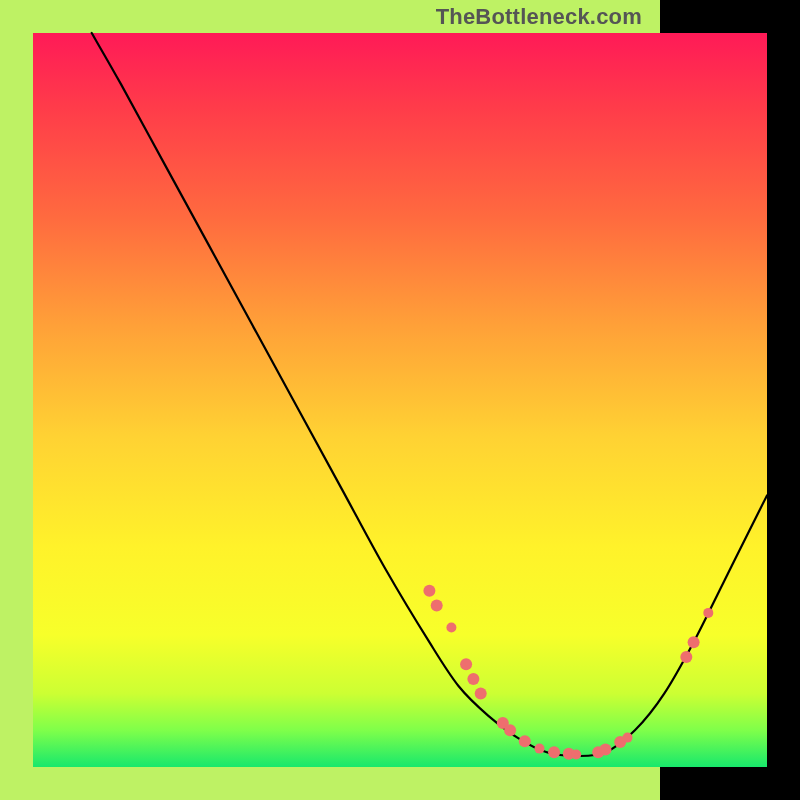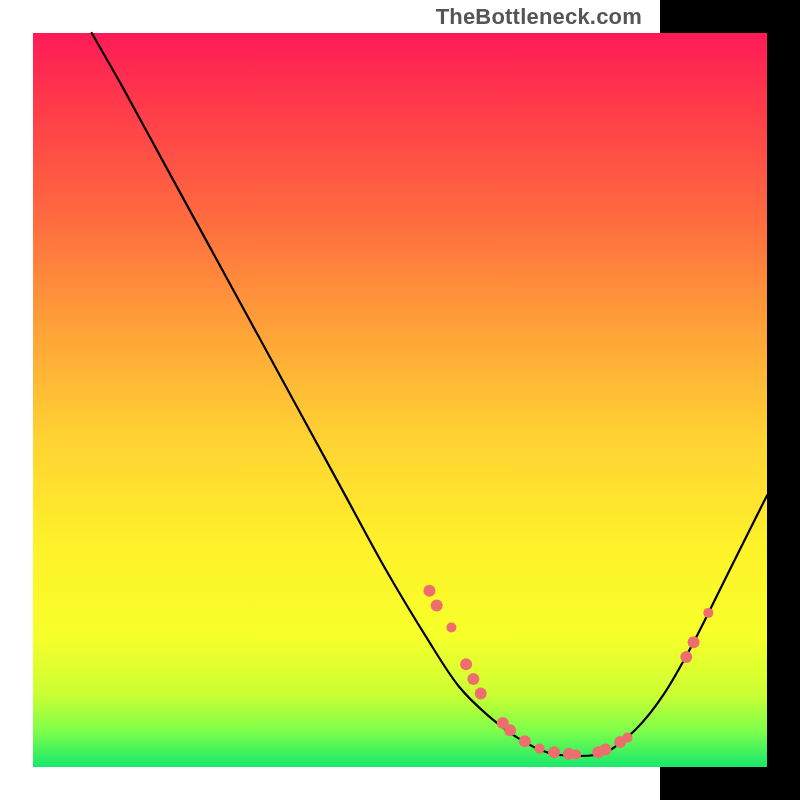--- a/index.html
+++ b/index.html
@@ -8,21 +8,21 @@
     width: 800px;
     height: 800px;
     background: #000;
     font-family: Arial, Helvetica, sans-serif;
     overflow: hidden;
   }
   .stage {
     position: relative;
     width: 660px;
     height: 800px;
-    background: #ffffff;
+    background: #bef264;
   }
   .watermark {
     position: absolute;
     top: 4px;
     right: 18px;
     color: #555;
     font-size: 22px;
     font-weight: 600;
     letter-spacing: 0.2px;
     user-select: none;

